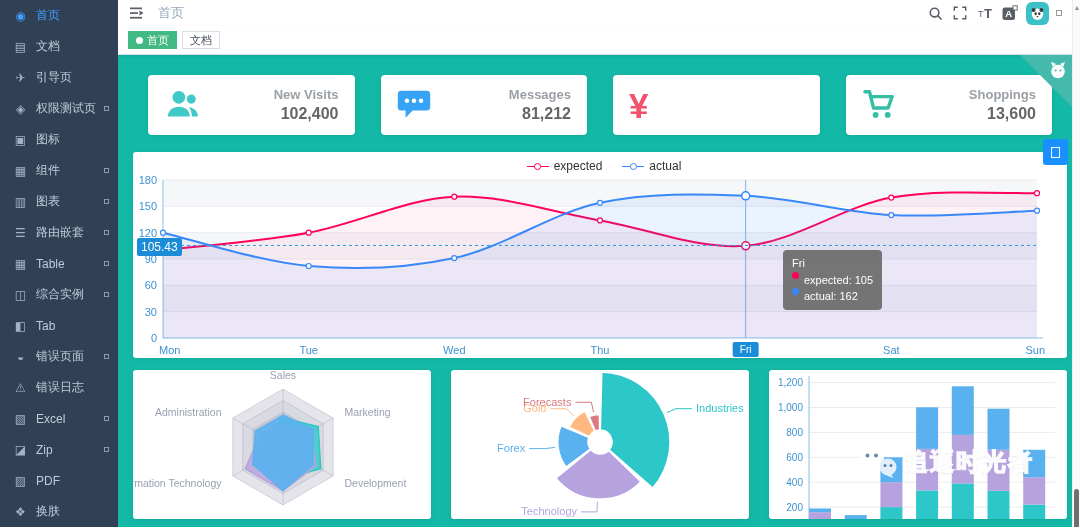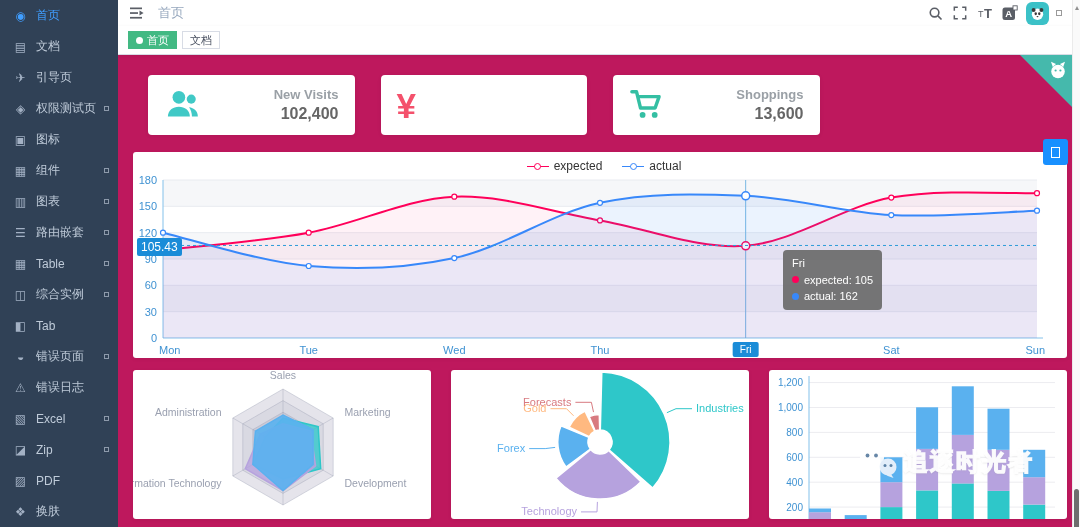--- a/index.html
+++ b/index.html
@@ -23,21 +23,21 @@
   .avatar{width:23px;height:23px;border-radius:6px;background:#3bc1c7;display:flex;align-items:center;justify-content:center;cursor:pointer;overflow:hidden;}
   .caret-box{width:6px;height:6px;border:1px solid #9a9a9a;cursor:pointer;}
 
   .tags-bar{height:29px;background:#fff;border-bottom:1px solid #d8dce5;box-shadow:0 1px 3px rgba(0,0,0,.09);
     display:flex;align-items:center;padding:0 10px;gap:5px;position:relative;z-index:2;}
   .tag{height:18px;display:inline-flex;align-items:center;padding:0 7px;font-size:11px;border:1px solid #d8dce5;
     background:#fff;color:#495060;cursor:pointer;gap:4px;}
   .tag.active{background:#42b983;color:#fff;border-color:#42b983;}
   .tag .dot{width:7px;height:7px;border-radius:50%;background:#fff;}
 
-  .content{position:absolute;top:55px;left:0;right:0;bottom:0;background:#be185d;overflow:hidden;padding:20px 5px 0 15px;}
+  .content{position:absolute;top:55px;left:0;right:0;bottom:0;background:#14b8a6;overflow:hidden;padding:20px 5px 0 15px;}
 
   
   .github-corner{position:absolute;top:0;right:0;width:0;height:0;border-top:52px solid #45b9ac;border-left:52px solid transparent;cursor:pointer;z-index:6;}
   .octocat{position:absolute;top:-48px;right:3px;}
   .settings-btn{position:absolute;right:4px;top:139px;width:25px;height:26px;background:#1890ff;border:none;border-radius:3px;
     display:flex;align-items:center;justify-content:center;cursor:pointer;z-index:7;}
   .settings-glyph{width:9px;height:11px;border:1.5px solid #fff;}
 
   
   .cards-row{margin:0 15px;display:grid;grid-template-columns:repeat(4,1fr);gap:26px;height:60px;}
@@ -53,21 +53,21 @@
   .legend{position:absolute;top:7px;left:0;right:0;display:flex;justify-content:center;gap:20px;z-index:3;margin-left:8px;}
   .legend-item{display:flex;align-items:center;gap:5px;font-size:12px;color:#333;cursor:pointer;}
   .lg-marker{position:relative;width:22px;height:8px;}
   .lg-marker .ln{position:absolute;top:3.5px;left:0;width:22px;height:1.6px;}
   .lg-marker .ci{position:absolute;top:0.5px;left:7.5px;width:7px;height:7px;border-radius:50%;background:#fff;border:1.6px solid;}
 
   .axis-pointer-label{position:absolute;left:4px;top:86px;background:#1a8cd8;color:#fff;font-size:12px;
     padding:2px 4px;border-radius:2px;z-index:3;}
   .chart-tooltip{position:absolute;left:650px;top:98px;background:rgba(108,108,108,.93);color:#fff;border-radius:4px;
     padding:5px 9px;font-size:11px;line-height:1.5;z-index:4;pointer-events:none;white-space:nowrap;}
-  .tt-row{display:flex;align-items:center;gap:5px;}
+  .tt-row{display:flex;gap:5px;}
   .tt-row .dot{width:7px;height:7px;border-radius:50%;flex:none;}
 
   .bottom-row{margin-top:12px;display:grid;grid-template-columns:repeat(3,1fr);gap:20px;height:149px;}
   .bottom-row .panel{height:149px;}
   .bottom-row svg{display:block;}
 
   
   .watermark{position:absolute;left:88px;top:74px;display:flex;align-items:center;gap:5px;pointer-events:none;z-index:5;}
   .wm-text{font-size:24px;font-weight:bold;letter-spacing:2px;color:rgba(255,255,255,0.28);
     -webkit-text-stroke:1.5px rgba(255,255,255,0.92);text-shadow:0 1px 2px rgba(150,150,150,.35);white-space:nowrap;}
@@ -251,20 +251,34 @@
               <g fill="#40c9c6">
                 <circle cx="10" cy="7.5" r="4.6"></circle>
                 <path d="M2 21.5c0-4.6 3.7-7.2 8-7.2s8 2.6 8 7.2z"></path>
                 <circle cx="19" cy="8.8" r="3.3"></circle>
                 <path d="M17.4 14.7c3.5.5 6.4 2.7 6.4 6.8h-4.3c0-2.7-.8-5-2.1-6.8z"></path>
               </g>
             </svg></span>
           <span class="c-right">
             <div class="c-title">New Visits</div>
             <div class="c-value">102,400</div>
+          </span>
+        </div>
+        <div class="stat-card">
+          <span><svg viewBox="0 0 24 22" width="34" height="31">
+              <path fill="#36a3f7" d="M3 2h18a2.5 2.5 0 0 1 2.5 2.5v9A2.5 2.5 0 0 1 21 16H11l-5 5.2V16H3A2.5 2.5 0 0 1 .5 13.5v-9A2.5 2.5 0 0 1 3 2z"></path>
+              <g fill="#fff">
+                <circle cx="7" cy="9" r="1.6"></circle>
+                <circle cx="12" cy="9" r="1.6"></circle>
+                <circle cx="17" cy="9" r="1.6"></circle>
+              </g>
+            </svg></span>
+          <span class="c-right">
+            <div class="c-title">Messages</div>
+            <div class="c-value">81,212</div>
           </span>
         </div>
         <div class="stat-card">
           <span><span style="font-size:35px;font-weight:bold;color:#f4516c;line-height:1">¥</span></span>
         </div>
         <div class="stat-card">
           <span><svg viewBox="0 0 26 24" width="36" height="33">
               <g fill="none" stroke="#34bfa3" stroke-width="2.5" stroke-linecap="round" stroke-linejoin="round">
                 <path d="M2 3.5h3.4l2.9 11.8h10.6l2.9-8.3H7.6"></path>
               </g>

